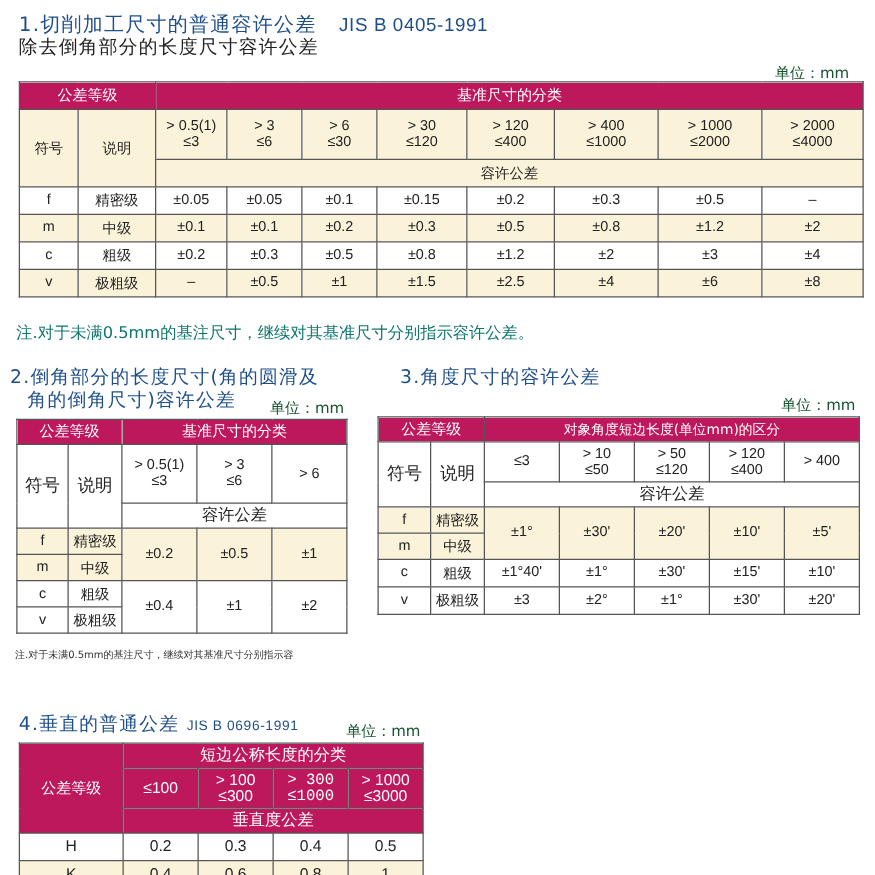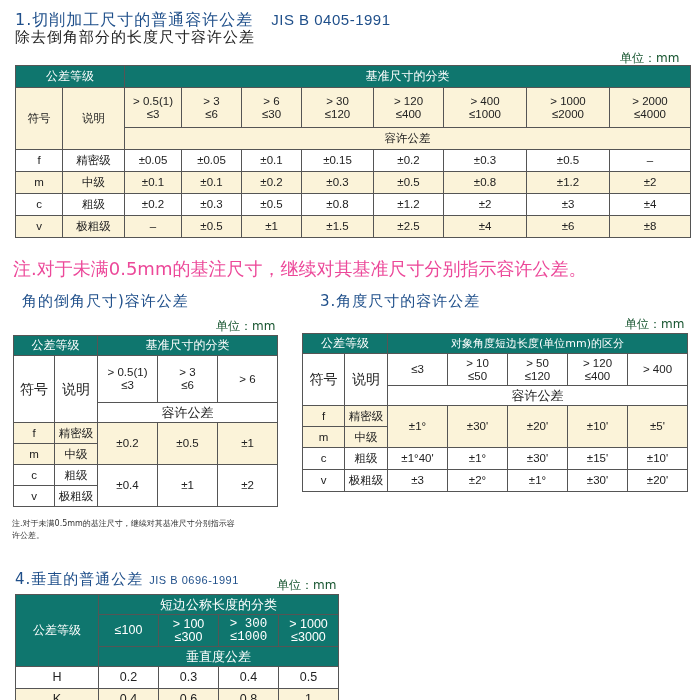--- a/index.html
+++ b/index.html
@@ -4,27 +4,27 @@
 <style>
   html, body { margin:0; padding:0; background:#ffffff; }
   body { width:700px; height:700px; position:relative; overflow:hidden;
          font-family:"DejaVu Sans", "Liberation Sans", sans-serif; color:#222; }
   .abs { position:absolute; }
   .h1 { color:#1f4f8a; font-size:16px; letter-spacing:1px; white-space:nowrap; }
   .h1 .code { font-family:"Liberation Sans", sans-serif; font-size:15px; margin-left:18px; letter-spacing:0.5px; }
   .h1 .code.small { font-size:11px; margin-left:6px; }
   .sub { font-size:15px; color:#222; letter-spacing:1px; white-space:nowrap; }
   .unit { font-size:12px; color:#14532d; white-space:nowrap; }
-  .note { font-size:18px; color:#ec4899; white-space:nowrap;text-align:center; }
+  .note { font-size:13px; color:#0f766e; white-space:nowrap;text-align:center; }
   .note-small { font-size:8px; color:#333; line-height:12px; }
   table { border-collapse:collapse; table-layout:fixed; position:absolute; }
   td { border:1px solid #555; text-align:center; vertical-align:middle; padding:0;
        font-family:"Liberation Sans", sans-serif; font-size:11.5px; color:#222; line-height:13px; overflow:hidden; }
   td.cn { font-family:"DejaVu Sans", sans-serif; font-size:11.5px; }
-  td.hd { background:#0f766e; color:#ffffff; font-family:"DejaVu Sans", sans-serif; font-size:12px; }
+  td.hd { background:#be185d; color:#ffffff; font-family:"DejaVu Sans", sans-serif; font-size:12px; }
   td.cream { background:#fbf3d9; }
   td.big { font-size:14px; }
   tr.cream td:not(.hd) { background:#fbf3d9; }
 </style>
 </head>
 <body>
 
 <div class="abs h1" style="left:15px;top:10px;">
   <span>1.切削加工尺寸的普通容许公差</span><span class="code">JIS B 0405-1991</span>
 </div>
@@ -113,20 +113,21 @@
     <td>±2.5</td>
     <td>±4</td>
     <td>±6</td>
     <td>±8</td>
   </tr>
 </tbody>
   </table>
 <div class="abs note" style="left:13px;top:257px;">注.对于未满0.5mm的基注尺寸，继续对其基准尺寸分别指示容许公差。</div>
 
 <div class="abs h1" style="left:8px;top:292px;line-height:19px;font-size:15px;">
+  <div>2.倒角部分的长度尺寸(角的圆滑及</div>
   <div style="padding-left:14px">角的倒角尺寸)容许公差</div>
 </div>
 <div class="abs unit" style="left:216px;top:318px;">单位：mm</div>
 
 <table style="left:13px;top:335px;width:264px;">
   <colgroup>
     <col style="width:41px">
       <col style="width:43px">
       <col style="width:60px">
       <col style="width:60px">
@@ -166,21 +167,20 @@
     <td rowspan="2">±2</td>
   </tr>
   <tr style="height:21px">
     <td>v</td>
     <td class="cn">极粗级</td>
   </tr>
 </tbody>
   </table>
 <div class="abs note-small" style="left:12px;top:518px;">
   <div>注.对于未满0.5mm的基注尺寸，继续对其基准尺寸分别指示容</div>
-  <div>许公差。</div>
 </div>
 
 <div class="abs h1" style="left:320px;top:292px;font-size:15px;">3.角度尺寸的容许公差</div>
 <div class="abs unit" style="left:625px;top:316px;">单位：mm</div>
 
 <table style="left:302px;top:333px;width:385px;">
   <colgroup>
     <col style="width:42px">
       <col style="width:43px">
       <col style="width:60px">

